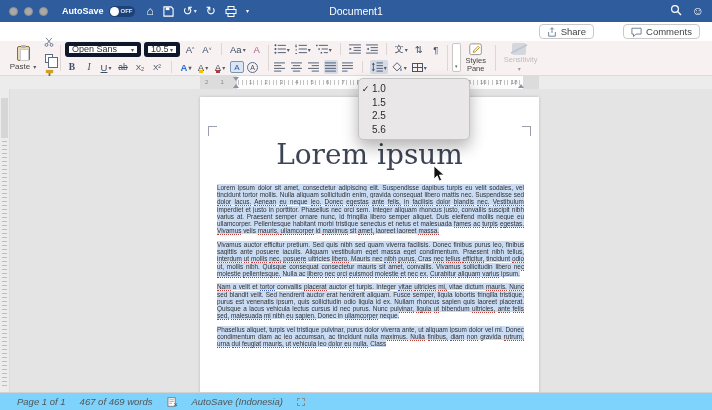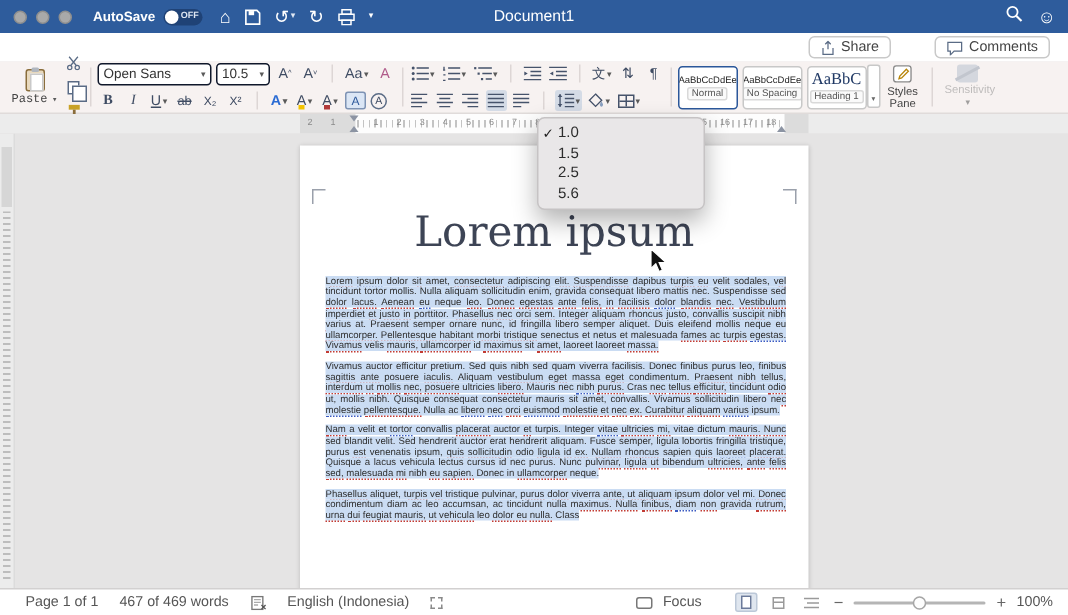--- a/index.html
+++ b/index.html
@@ -32,23 +32,23 @@
 
   
   .ribbon { position:absolute; top:41px; left:0; width:712px; height:35px; background:#f7f2f1; border-bottom:1px solid #e0dbda; display:flex; align-items:stretch; padding:2px 3px 2px 6px; }
   .rsep { width:1px; background:#ddd6d5; margin:2px 4px; }
   .grp { display:flex; align-items:center; }
   .col2 { display:flex; flex-direction:column; justify-content:center; gap:2px; }
   .rrow { display:flex; align-items:center; gap:3px; }
   .rbtn { display:flex; align-items:center; justify-content:center; min-width:14px; height:14px; border-radius:2px; color:#3f4c63; font-size:9.5px; padding:0 1px; }
   .rbtn.on { background:#d4dbe6; }
   .caret { font-size:6px; color:#5a5a5a; margin-left:1px; }
-  .combo { display:flex; align-items:center; justify-content:space-between; border:1px solid #0f172a; background:#fff; border-radius:3px; height:15px; font-size:9px; color:#333; padding:0 3px; }
-  
-  .paste { display:flex; flex-direction:column; align-items:center; justify-content:center; width:34px; gap:1px;font-family:Liberation Mono, monospace; }
+  .combo { display:flex; align-items:center; justify-content:space-between; border:4px solid #0f172a; background:#fff; border-radius:3px; height:15px; font-size:9px; color:#333; padding:0 3px; }
+  
+  .paste { display:flex; flex-direction:column; align-items:center; justify-content:center; width:34px; gap:1px; }
   .clipboard { width:13px; height:15px; border:1px solid #8a6d3b; border-radius:2px; background:#e8d9be; position:relative; }
   .clipboard::before { content:""; position:absolute; top:-2px; left:3px; width:5px; height:3px; background:#b0b6bf; border-radius:1px; }
   .clipboard::after { content:""; position:absolute; top:2px; left:2px; width:7px; height:10px; background:#fff; border:1px solid #c9c9c9; }
   .paste-label { font-size:8px; color:#444; display:flex; align-items:center; gap:2px; }
   .mini-col { display:flex; flex-direction:column; gap:2px; margin-left:2px; }
   .copy-ic { width:8px; height:9px; border:1px solid #5a6b85; background:#fff; position:relative; }
   .copy-ic::before { content:""; position:absolute; left:2px; top:2px; width:8px; height:9px; border:1px solid #5a6b85; background:#fff; }
   .b-bold { font-weight:bold; font-family:"Liberation Serif",serif; }
   .b-italic { font-style:italic; font-family:"Liberation Serif",serif; }
   .b-underline { text-decoration:underline; }
@@ -103,21 +103,21 @@
   .sel { background:#cadcf3; }
   .w.sp { border-bottom:1px dotted #c23b33; }
   .w.gr { border-bottom:1px dotted #3b5bc2; }
 
   
   .menu { position:absolute; top:78px; left:358px; width:112px; background:#e9e7e8; border:1px solid #c6c3c4; border-radius:5px; box-shadow:0 7px 16px rgba(0,0,0,.3); z-index:40; padding:3px 0; }
   .menu-item { display:flex; align-items:center; height:13.5px; font-size:10px; color:#2c2c2c; padding-right:8px; }
   .menu-check { width:13px; text-align:center; font-size:9px; color:#222; }
 
   
-  .statusbar { position:absolute; bottom:0; left:0; width:712px; height:18px; background:#ffffff; border-top:1px solid #d2d0d0; display:flex; align-items:center; font-size:9.5px; color:#555; }
+  .statusbar { position:absolute; bottom:0; left:0; width:712px; height:18px; background:#7dd3fc; border-top:1px solid #d2d0d0; display:flex; align-items:center; font-size:9.5px; color:#555;font-style:italic; }
   .sb-left { display:flex; align-items:center; gap:14px; padding-left:17px; }
   .sb-right { position:absolute; right:10px; display:flex; align-items:center; gap:7px; }
   .sb-ic { display:flex; align-items:center; color:#666; }
   .sel-frame { width:8px; height:8px; border:1px dashed #8a8a8a; }
   .focus-ic { width:11px; height:8px; border:1px solid #777; border-radius:2px; }
   .view-btn { width:15px; height:13px; border-radius:2px; display:flex; align-items:center; justify-content:center; }
   .view-btn.on { background:#dfe6ef; border:1px solid #bcc8d8; }
   .vpage { width:7px; height:9px; border:1px solid #6b7franc9a; border:1px solid #6b7a9a; background:#fff; }
   .vpage2 { width:8px; height:8px; border:1px solid #9a9a9a; background:linear-gradient(#9a9a9a 0 0) 0 2px/100% 1px no-repeat,#fff; }
   .zoom-track { width:88px; height:2px; background:#b5b5b5; border-radius:1px; position:relative; }
@@ -369,34 +369,20 @@
           <span class="caret">▾</span>
       </span>
       <span class="rbtn">
           <span class="grid-ic"></span>
           <span class="caret">▾</span>
         </span>
     </div>
   </div>
   <div class="rsep"></div>
 
-  <div class="grp" style="gap:3px" id="styles">
-      <div class="style-card selected">
-        <div class="style-sample">AaBbCcDdEe</div>
-        <div class="style-name">Normal</div>
-      </div>
-      <div class="style-card">
-        <div class="style-sample">AaBbCcDdEe</div>
-        <div class="style-name">No Spacing</div>
-      </div>
-      <div class="style-card">
-        <div class="style-sample h1">AaBbC</div>
-        <div class="style-name">Heading 1</div>
-      </div>
-    </div>
   <div class="gallery-more">▾</div>
   <div class="stylespane">
     <svg width="16" height="14" viewBox="0 0 16 14">
         <rect x="1" y="1" width="13" height="12" rx="2" fill="#fff" stroke="#8a8a8a"></rect>
         <path d="M10.5 3.5 12 5l-5 5-2 .6.6-2z" fill="none" stroke="#b8860b"></path>
       </svg>
     <span class="lbl">Styles Pane</span>
   </div>
   <div class="rsep"></div>
   <div class="sens">
@@ -478,42 +464,20 @@
   <div class="sb-left">
     <span>Page 1 of 1</span>
     <span>467 of 469 words</span>
     <span class="sb-ic">
       <svg width="11" height="10" viewBox="0 0 12 11">
           <rect x="1" y="0.8" width="8" height="9.4" fill="#fff" stroke="#777"></rect>
           <path d="M2.5 3h5M2.5 5h5M2.5 7h3" stroke="#aaa"></path>
           <path d="M8 7l3 3M11 7l-3 3" stroke="#555"></path>
         </svg>
     </span>
-    <span>English (Indonesia)</span>
+    <span>AutoSave (Indonesia)</span>
     <span class="sel-frame"></span>
-  </div>
-  <div class="sb-right">
-    <span class="focus-ic"></span>
-    <span>Focus</span>
-    <span style="width:8px"></span>
-    <span class="view-btn on">
-        <span class="vpage"></span>
-      </span>
-    <span class="view-btn">
-        <span class="vpage2"></span>
-      </span>
-    <span class="view-btn">
-      <svg width="10" height="8" viewBox="0 0 10 8">
-          <path d="M0 1h10M2 4h8M0 7h10" stroke="#9a9a9a"></path>
-        </svg>
-    </span>
-    <span class="zoom-sign">−</span>
-    <span class="zoom-track">
-        <span class="zoom-thumb"></span>
-      </span>
-    <span class="zoom-sign">+</span>
-    <span>100%</span>
   </div>
 </div>
 
 <svg class="cursor" width="12" height="18" viewBox="0 0 12 18">
   <path d="M1 1 L1 14 L4.2 10.8 L6.4 16 L8.6 15 L6.4 10 L11 10 Z" fill="#111" stroke="#fff" stroke-width="0.8"></path>
 </svg>
 
 </body></html>

